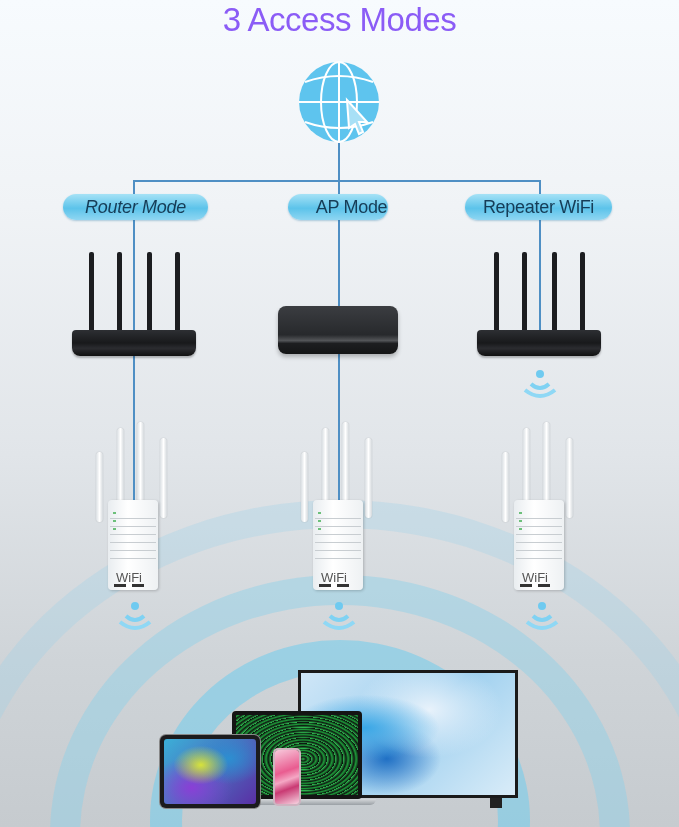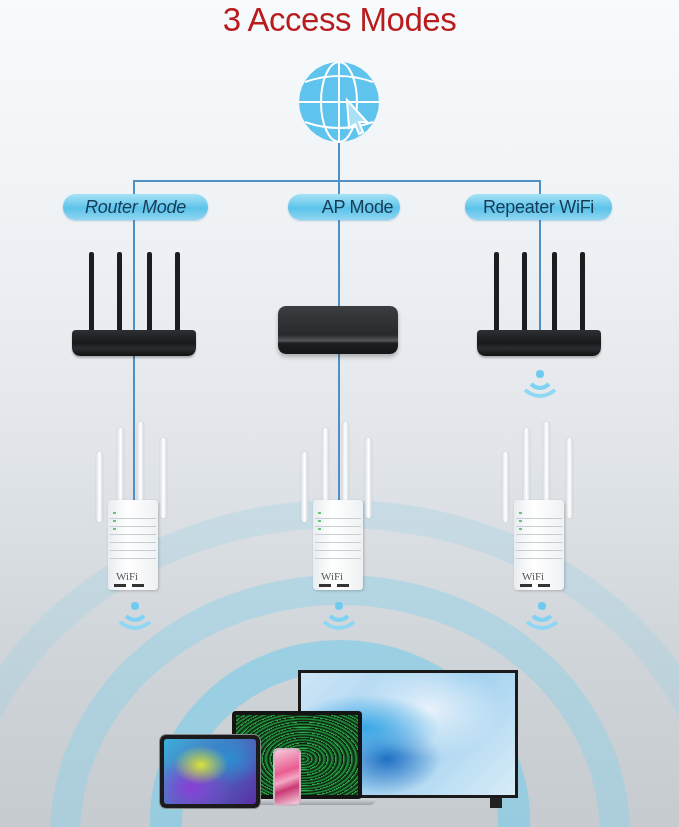--- a/index.html
+++ b/index.html
@@ -6,21 +6,21 @@
   html, body { width: 679px; height: 827px; overflow: hidden; }
   body {
     font-family: "Liberation Sans", sans-serif;
     background: linear-gradient(180deg, #f7fbfe 0%, #f0f3f6 25%, #e1e5e9 55%, #cfd4d8 80%, #c6cbcf 100%);
     position: relative;
   }
   .stage { position: absolute; left: 0; top: 0; width: 679px; height: 827px; }
 
   .title {
     position: absolute; left: 0; top: 0; width: 679px; text-align: center;
-    font-size: 33px; color: #b91c1c; letter-spacing: -0.5px; line-height: 40px;
+    font-size: 33px; color: #8b5cf6; letter-spacing: -0.5px; line-height: 40px;
     font-family: "Liberation Sans", sans-serif;
   }
 
   
   .line { position: absolute; background: #4f8fc4; }
 
   .globe { position: absolute; left: 297px; top: 60px; width: 84px; height: 84px; }
 
   .mode-pill {
     position: absolute; top: 194px; height: 26px; border-radius: 13px;
@@ -48,21 +48,21 @@
   
   .ext { position: absolute; width: 90px; height: 180px; }
   .ext-ant { position: absolute; width: 7px; border-radius: 4px; background: linear-gradient(90deg, #dadfe3, #ffffff 50%, #d3d8dc); box-shadow: 0 0 1px rgba(0,0,0,0.3); }
   .ext-body {
     position: absolute; left: 16px; top: 80px; width: 50px; height: 90px;
     background: linear-gradient(90deg, #e9edf0 0%, #ffffff 40%, #eef1f3 100%);
     border-radius: 4px; box-shadow: 1px 1px 3px rgba(0,0,0,0.2);
   }
   .ext-rib { position: absolute; left: 2px; width: 46px; height: 1px; background: #c8cdd1; }
   .ext-led { position: absolute; left: 5px; width: 3px; height: 2px; background: #6cc07a; }
-  .ext-wifi { position: absolute; left: 8px; top: 70px; font-size: 11px; color: #555; font-family: Liberation Serif, serif; }
+  .ext-wifi { position: absolute; left: 8px; top: 70px; font-size: 13px; color: #555; font-family: Liberation Sans, sans-serif; }
   .ext-port { position: absolute; top: 84px; width: 12px; height: 3px; background: #333; }
 
   
   .wifi { position: absolute; width: 44px; height: 36px; }
 
   
   .arc { position: absolute; border-radius: 50%; border-style: solid; border-color: rgba(140,205,228,0.45); }
 
   
   .tv {
@@ -123,21 +123,21 @@
     <path d="M50 40 L70 62 L62 62 L66 72 L62 74 L58 64 L52 68 Z" fill="#a8e0f6" stroke="#ffffff" stroke-width="2"></path>
   </svg>
 
   <div class="line" style="left:338px; top:143px; width:2px; height:38px;"></div>
   <div class="line" style="left:133px; top:180px; width:408px; height:2px;"></div>
   <div class="line" style="left:133px; top:180px; width:2px; height:330px;"></div>
   <div class="line" style="left:338px; top:180px; width:2px; height:330px;"></div>
   <div class="line" style="left:539px; top:180px; width:2px; height:150px;"></div>
 
   <div class="mode-pill" style="left:63px; width:145px;font-style:italic;">Router Mode</div>
-  <div class="mode-pill" style="left:288px; width:112px;padding-left:27px;">AP Mode</div>
+  <div class="mode-pill" style="left:288px; width:100px;padding-left:27px;">AP Mode</div>
   <div class="mode-pill" style="left:465px; width:147px;">Repeater WiFi</div>
 
   <div class="router" style="left:72px; top:252px; width:124px; height:110px;">
     <div class="antenna" style="left:17px; top:0; height:82px;"></div>
     <div class="antenna" style="left:45px; top:0; height:82px;"></div>
     <div class="antenna" style="left:75px; top:0; height:82px;"></div>
     <div class="antenna" style="left:103px; top:0; height:82px;"></div>
     <div class="router-body" style="left:0; top:78px; width:124px;"></div>
   </div>
 

